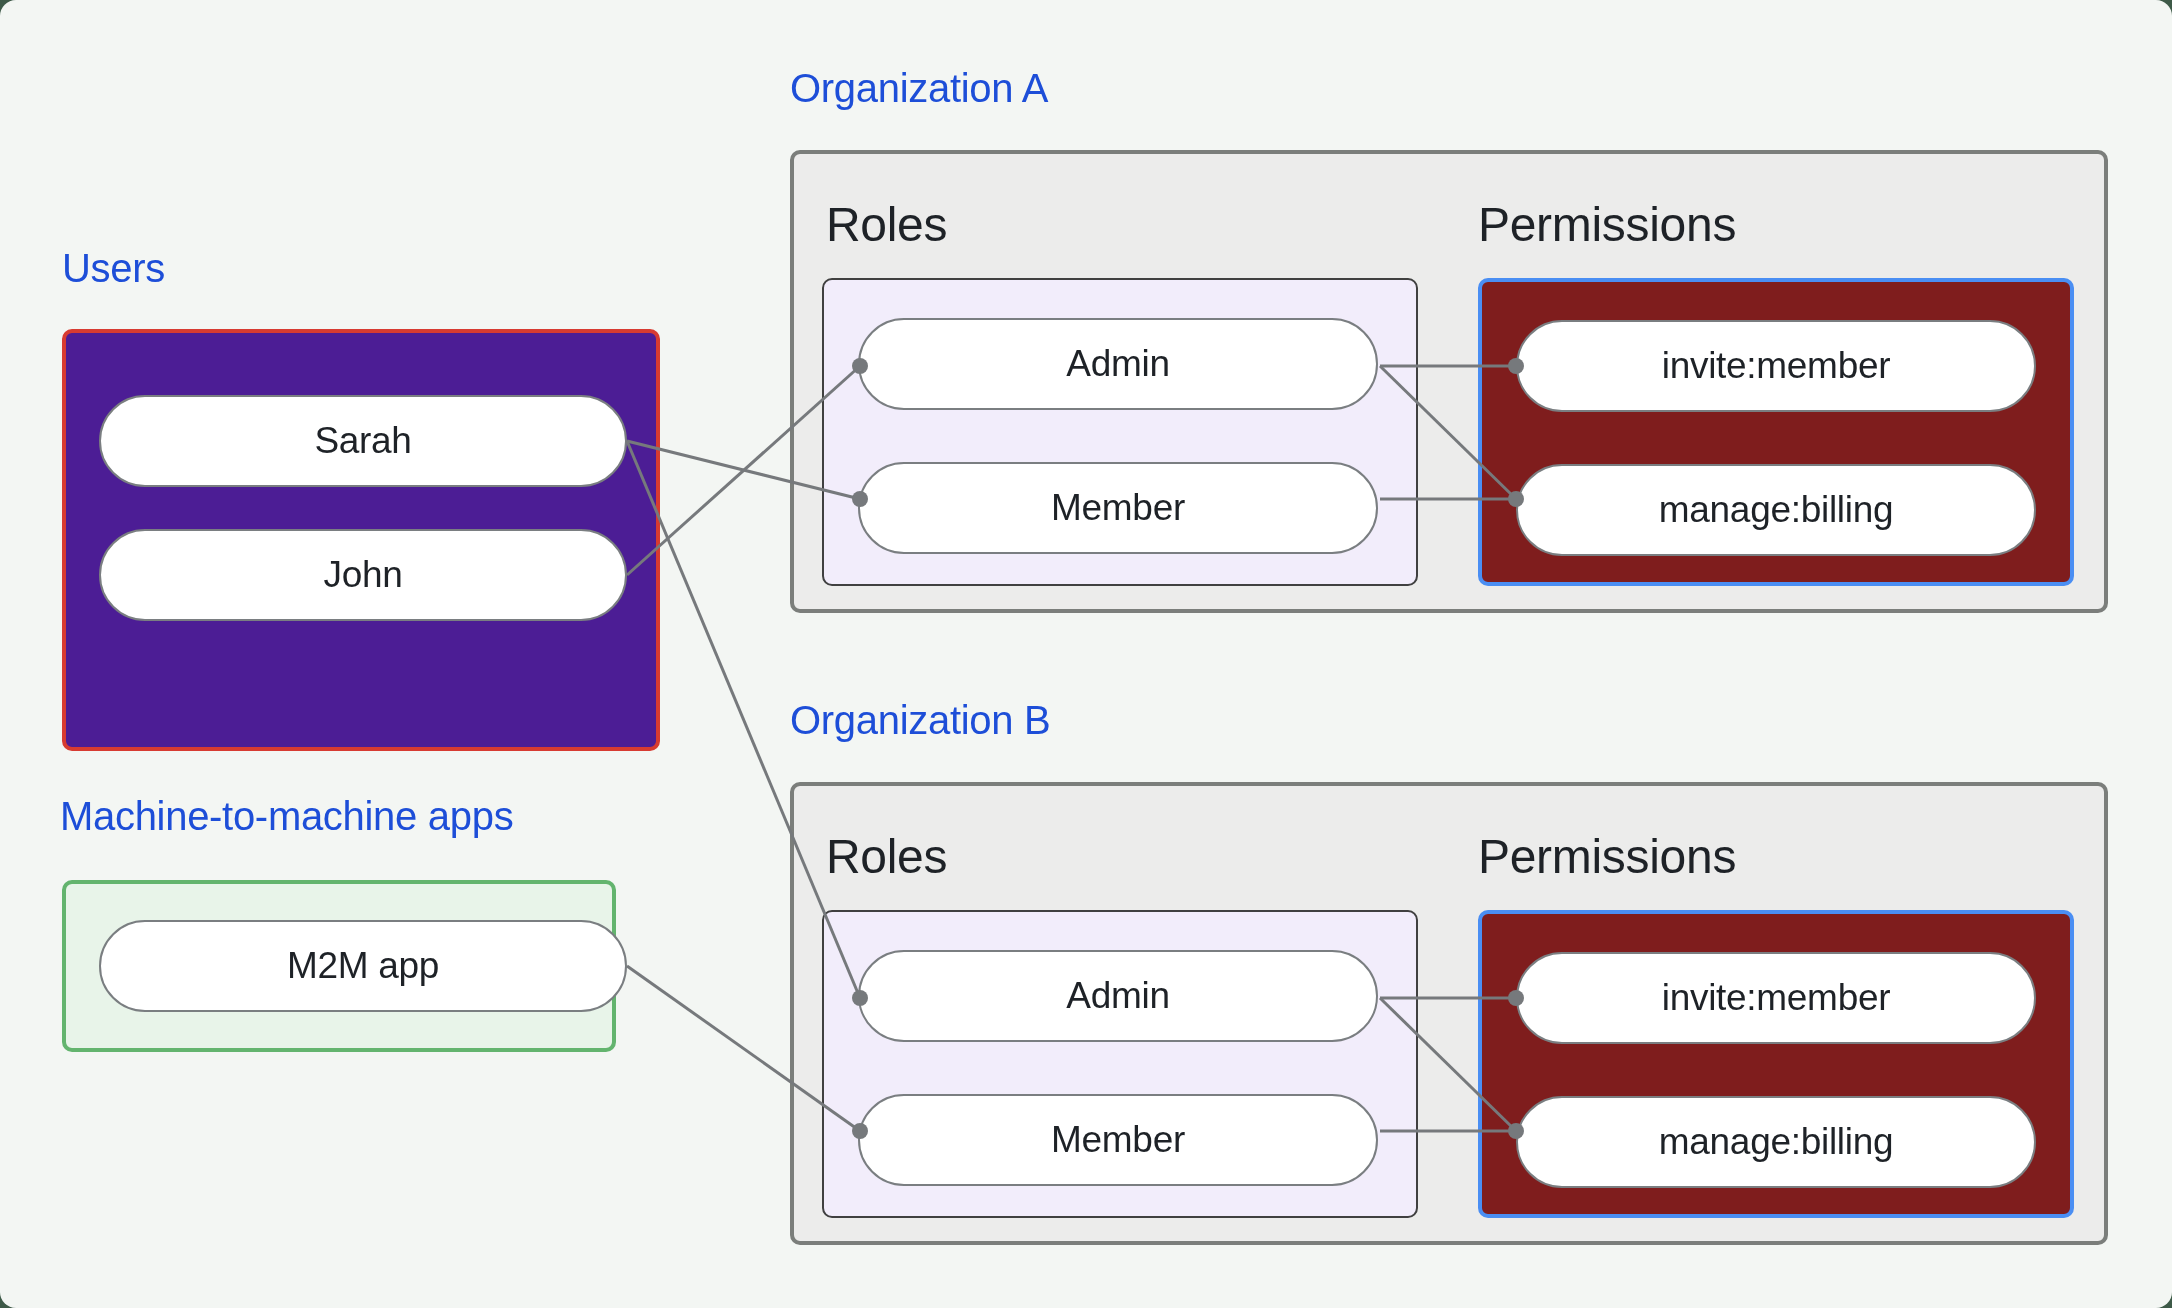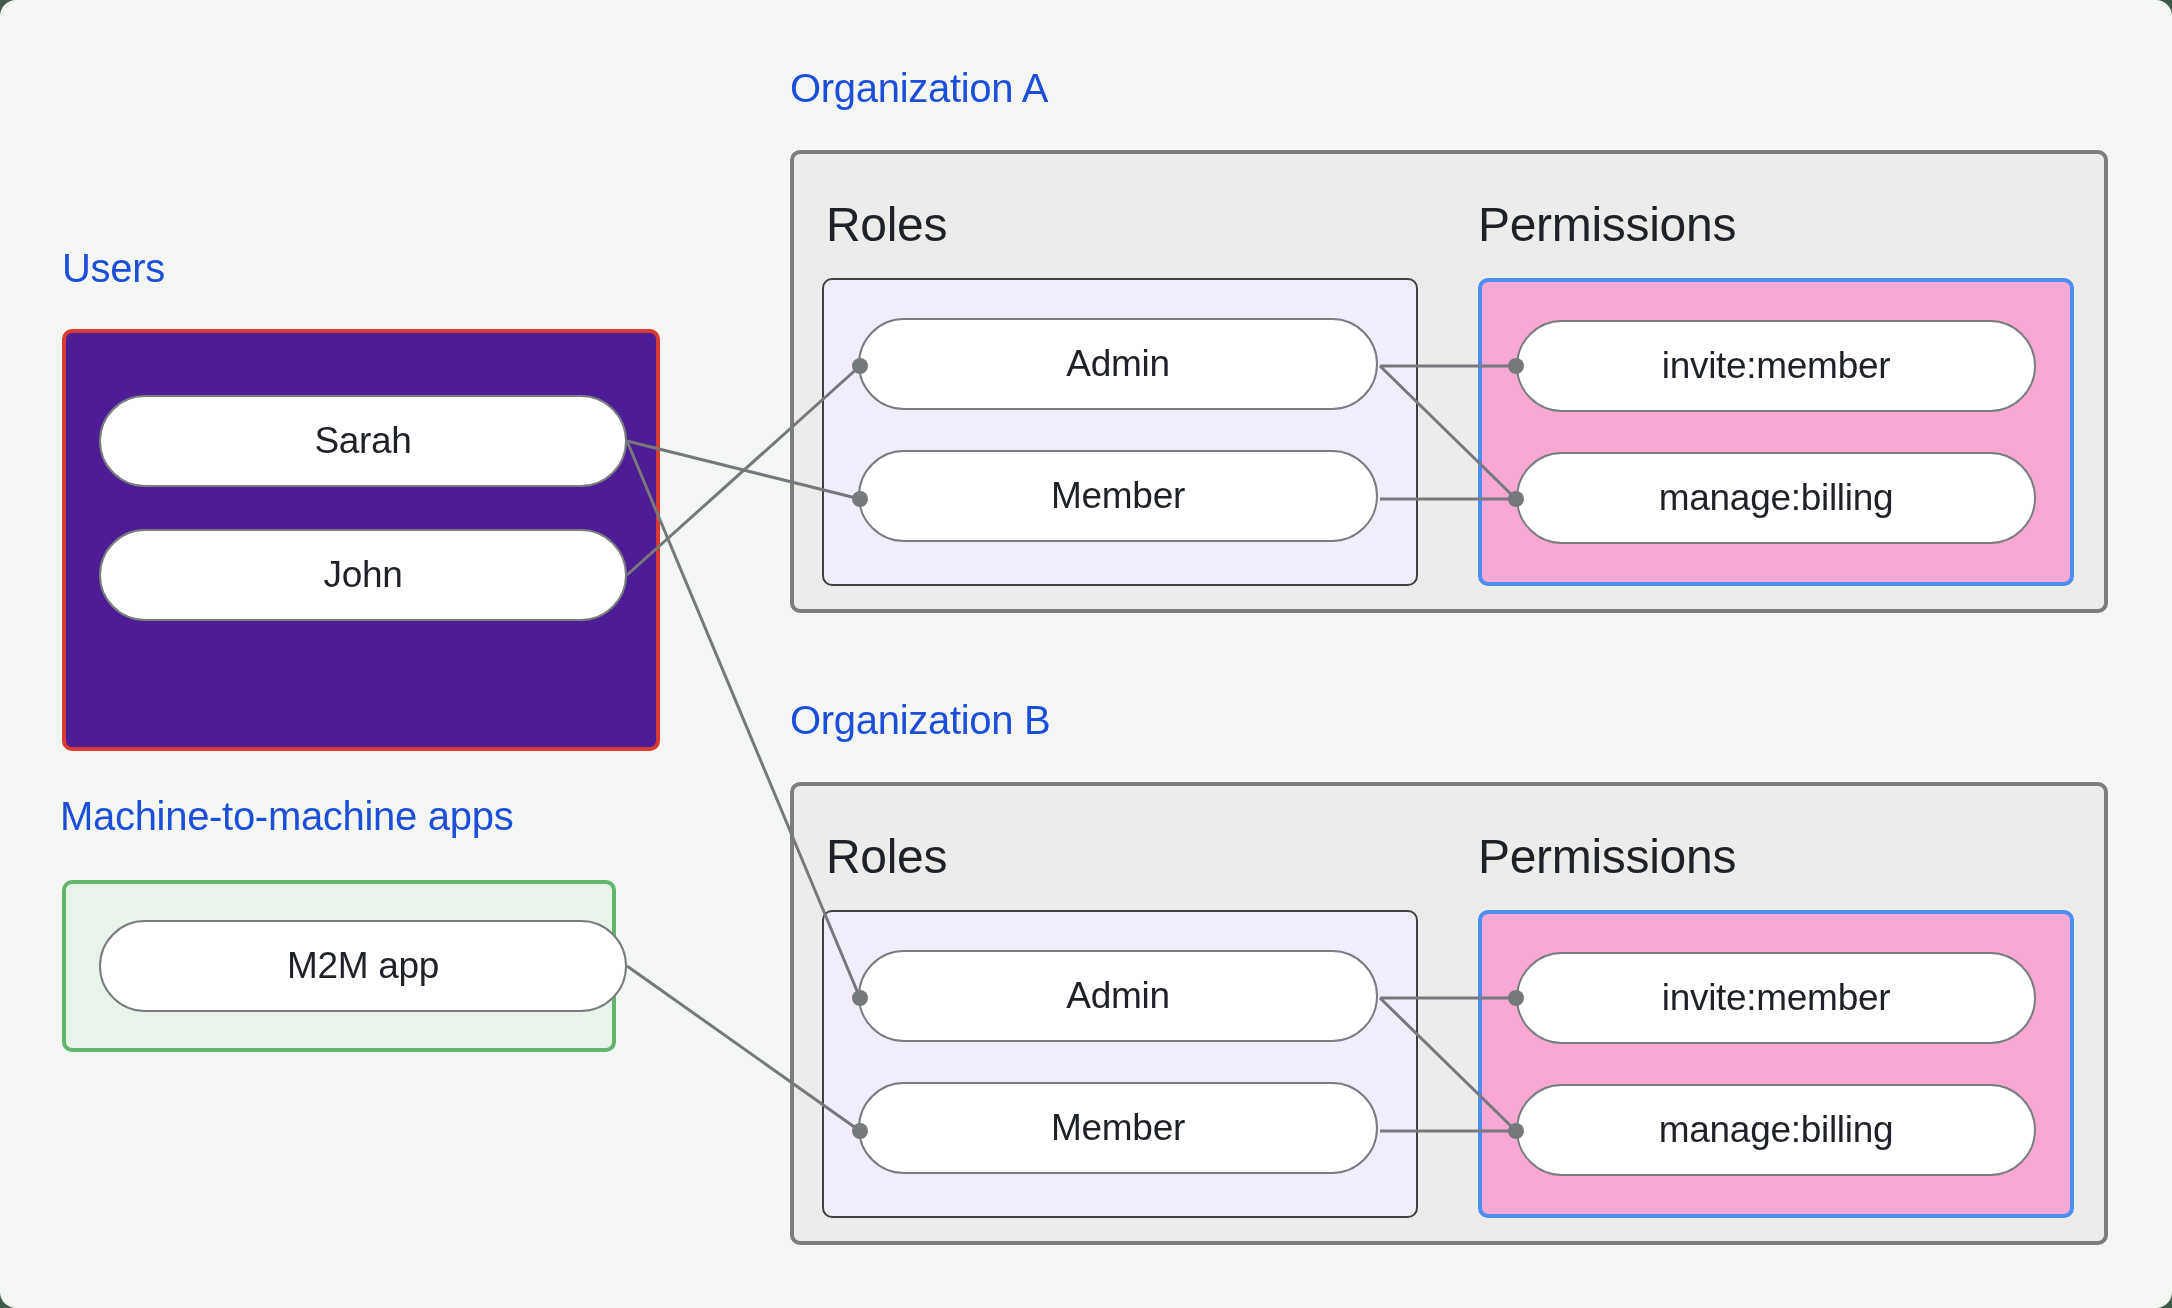--- a/index.html
+++ b/index.html
@@ -27,33 +27,33 @@
   .org-a { top: 150px; }
   .org-b { top: 782px; }
   .inner-label {
     position: absolute; top: 43px;
     font-size: 48px; font-weight: 500; letter-spacing: -0.3px; color: #1e2227; white-space: nowrap;
   }
   .roles-label { left: 32px; }
   .perms-label { left: 684px; }
   .sub-box { top: 124px; width: 596px; height: 308px; }
   .roles-box { left: 28px;  background: #f2edfb; border: 2px solid #404040; }
-  .perms-box { left: 684px; background: #f9a8d4; border: 4px solid #4a8ef3; }
+  .perms-box { left: 684px; background: #7f1d1d; border: 4px solid #4a8ef3; }
   .pill {
     position: absolute; box-sizing: border-box;
     height: 92px; background: #ffffff;
     border: 2.5px solid #7a7e81; border-radius: 46px;
     display: flex; align-items: center; justify-content: center;
     font-size: 37px; font-weight: 500; letter-spacing: -0.3px; color: #1e2227;
     white-space: nowrap;
   }
   .user-pill  { left: 33px; width: 528px; }
   .inner-pill { left: 34px; width: 520px; }
   .pill-top    { top: 38px; }
-  .pill-bottom { top: 170px; justify-content: center; }
+  .pill-bottom { top: 182px; justify-content: center; }
   .overlay {
     position: absolute; inset: 0;
     width: 2172px; height: 1308px;
     pointer-events: none; z-index: 5;
   }
 </style>
 </head>
 <body>
 
 <div class="page">

